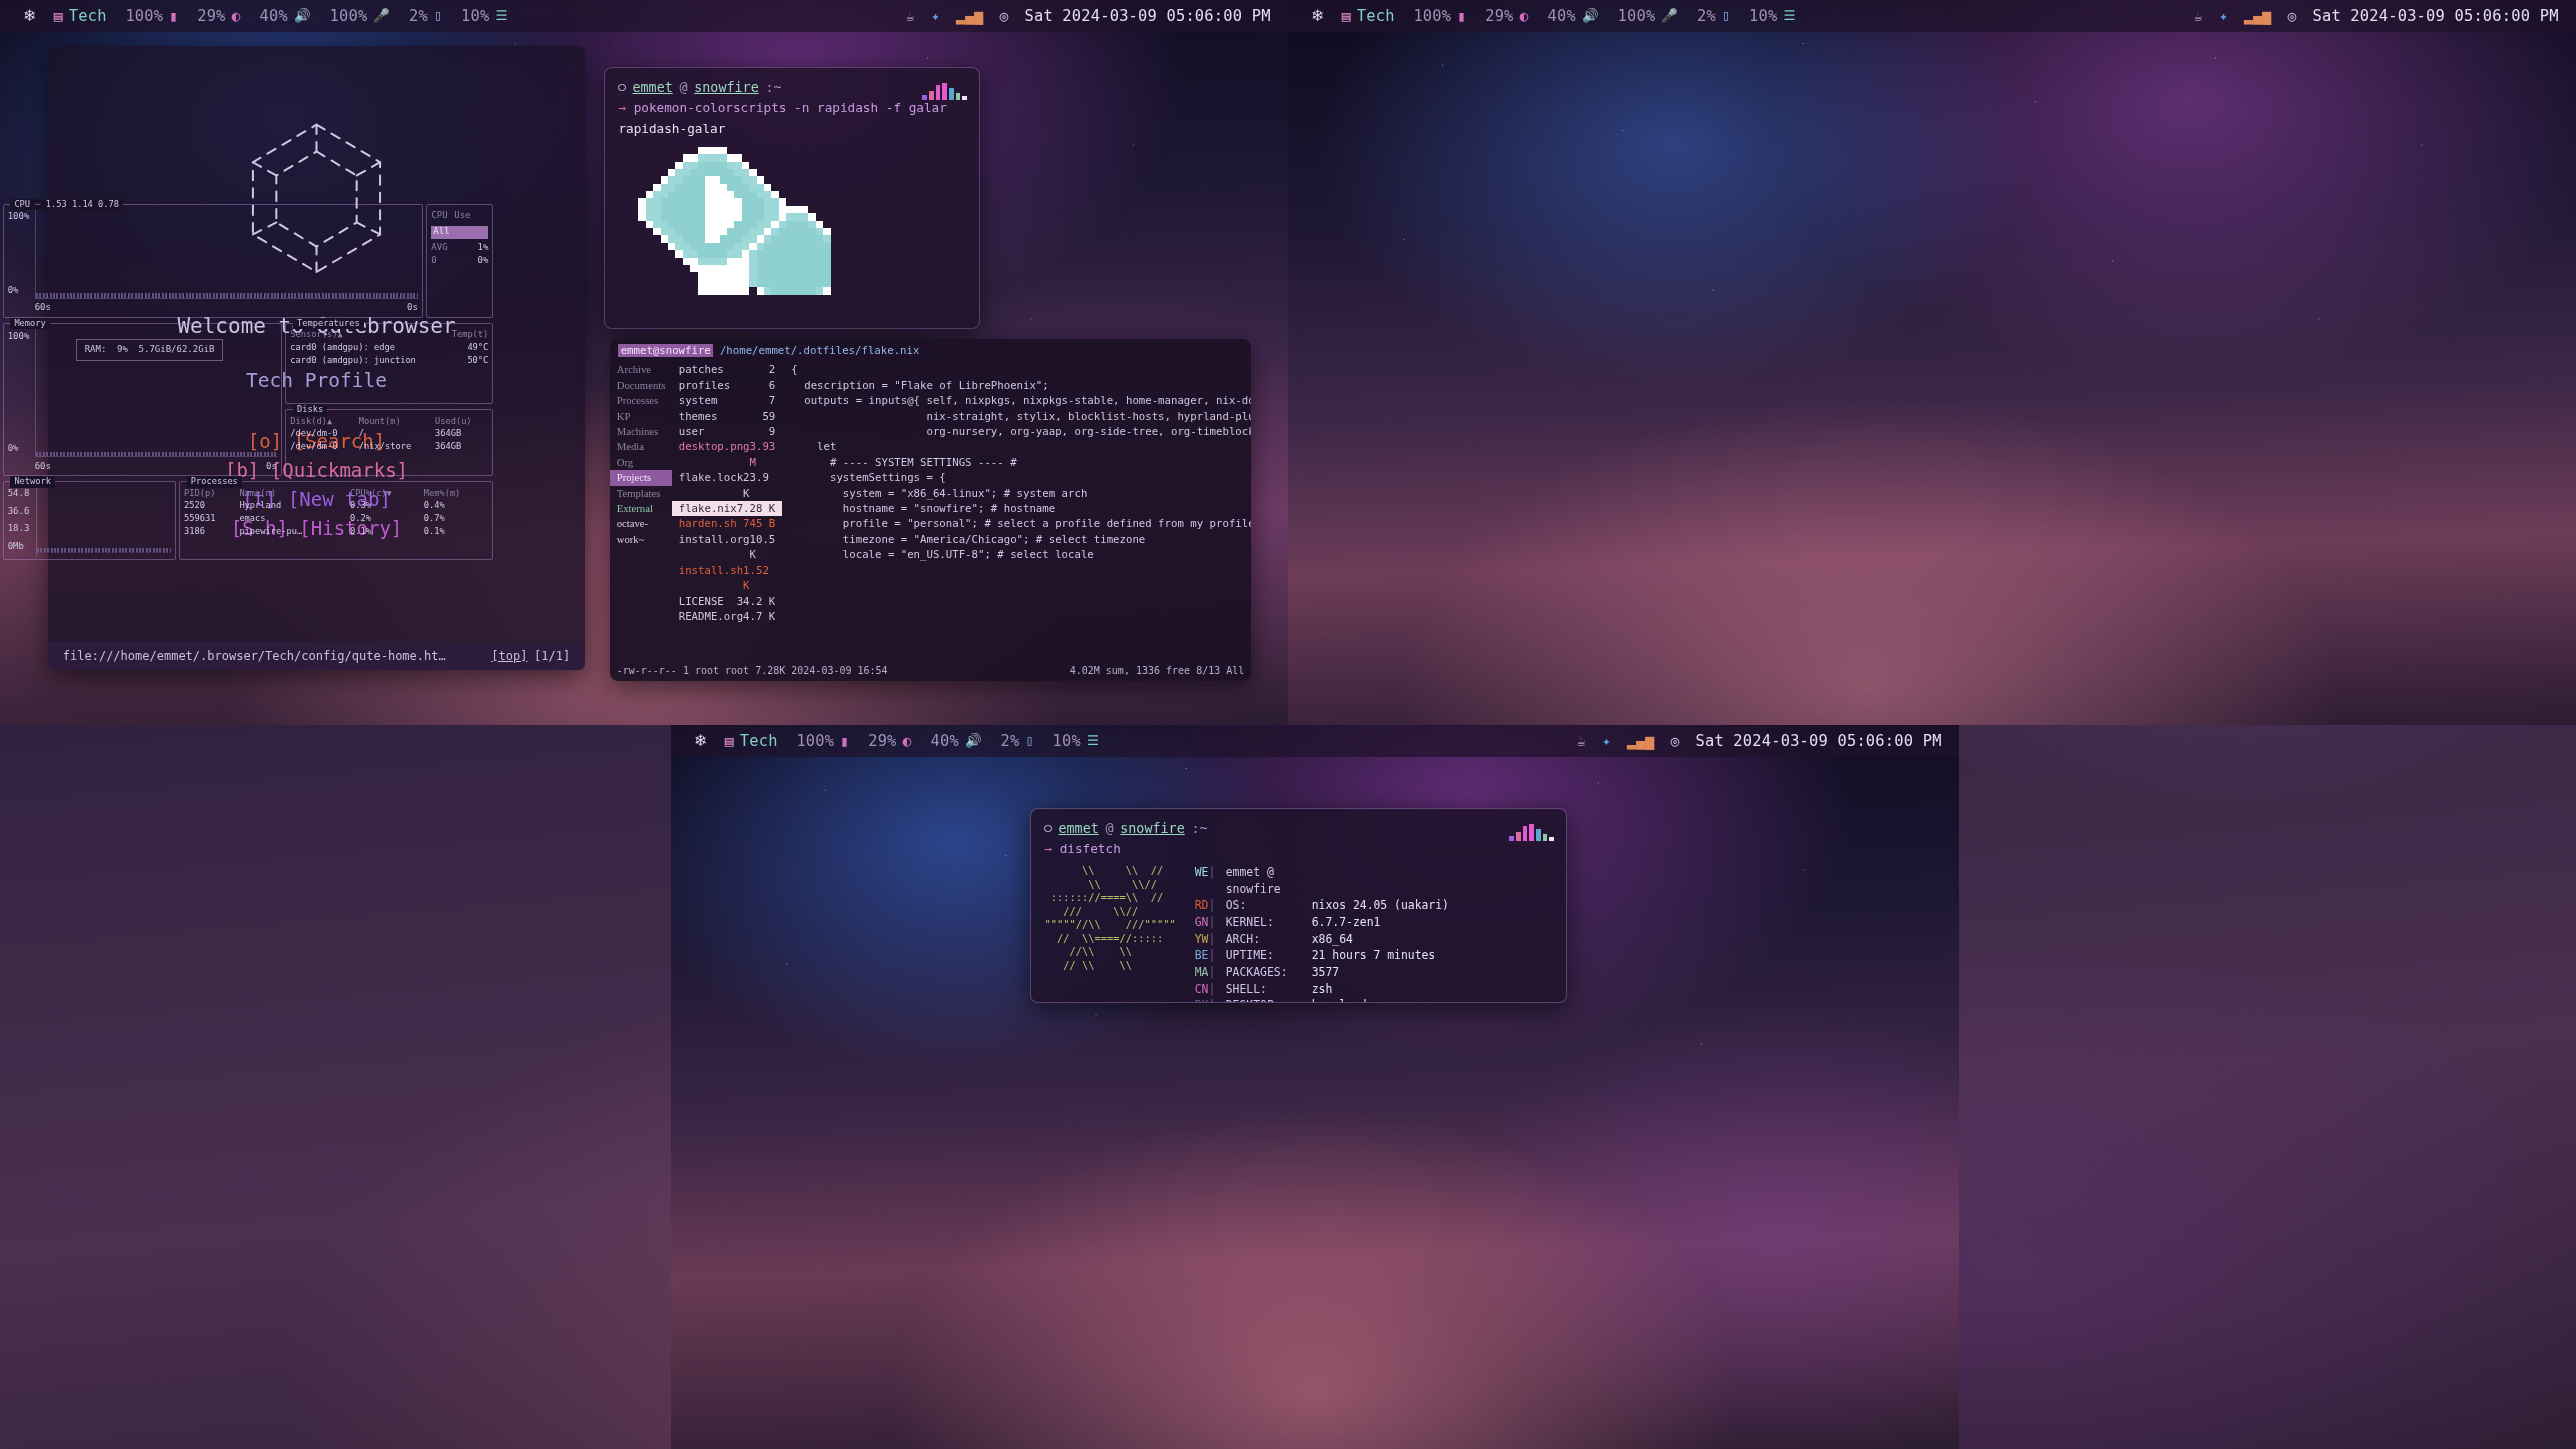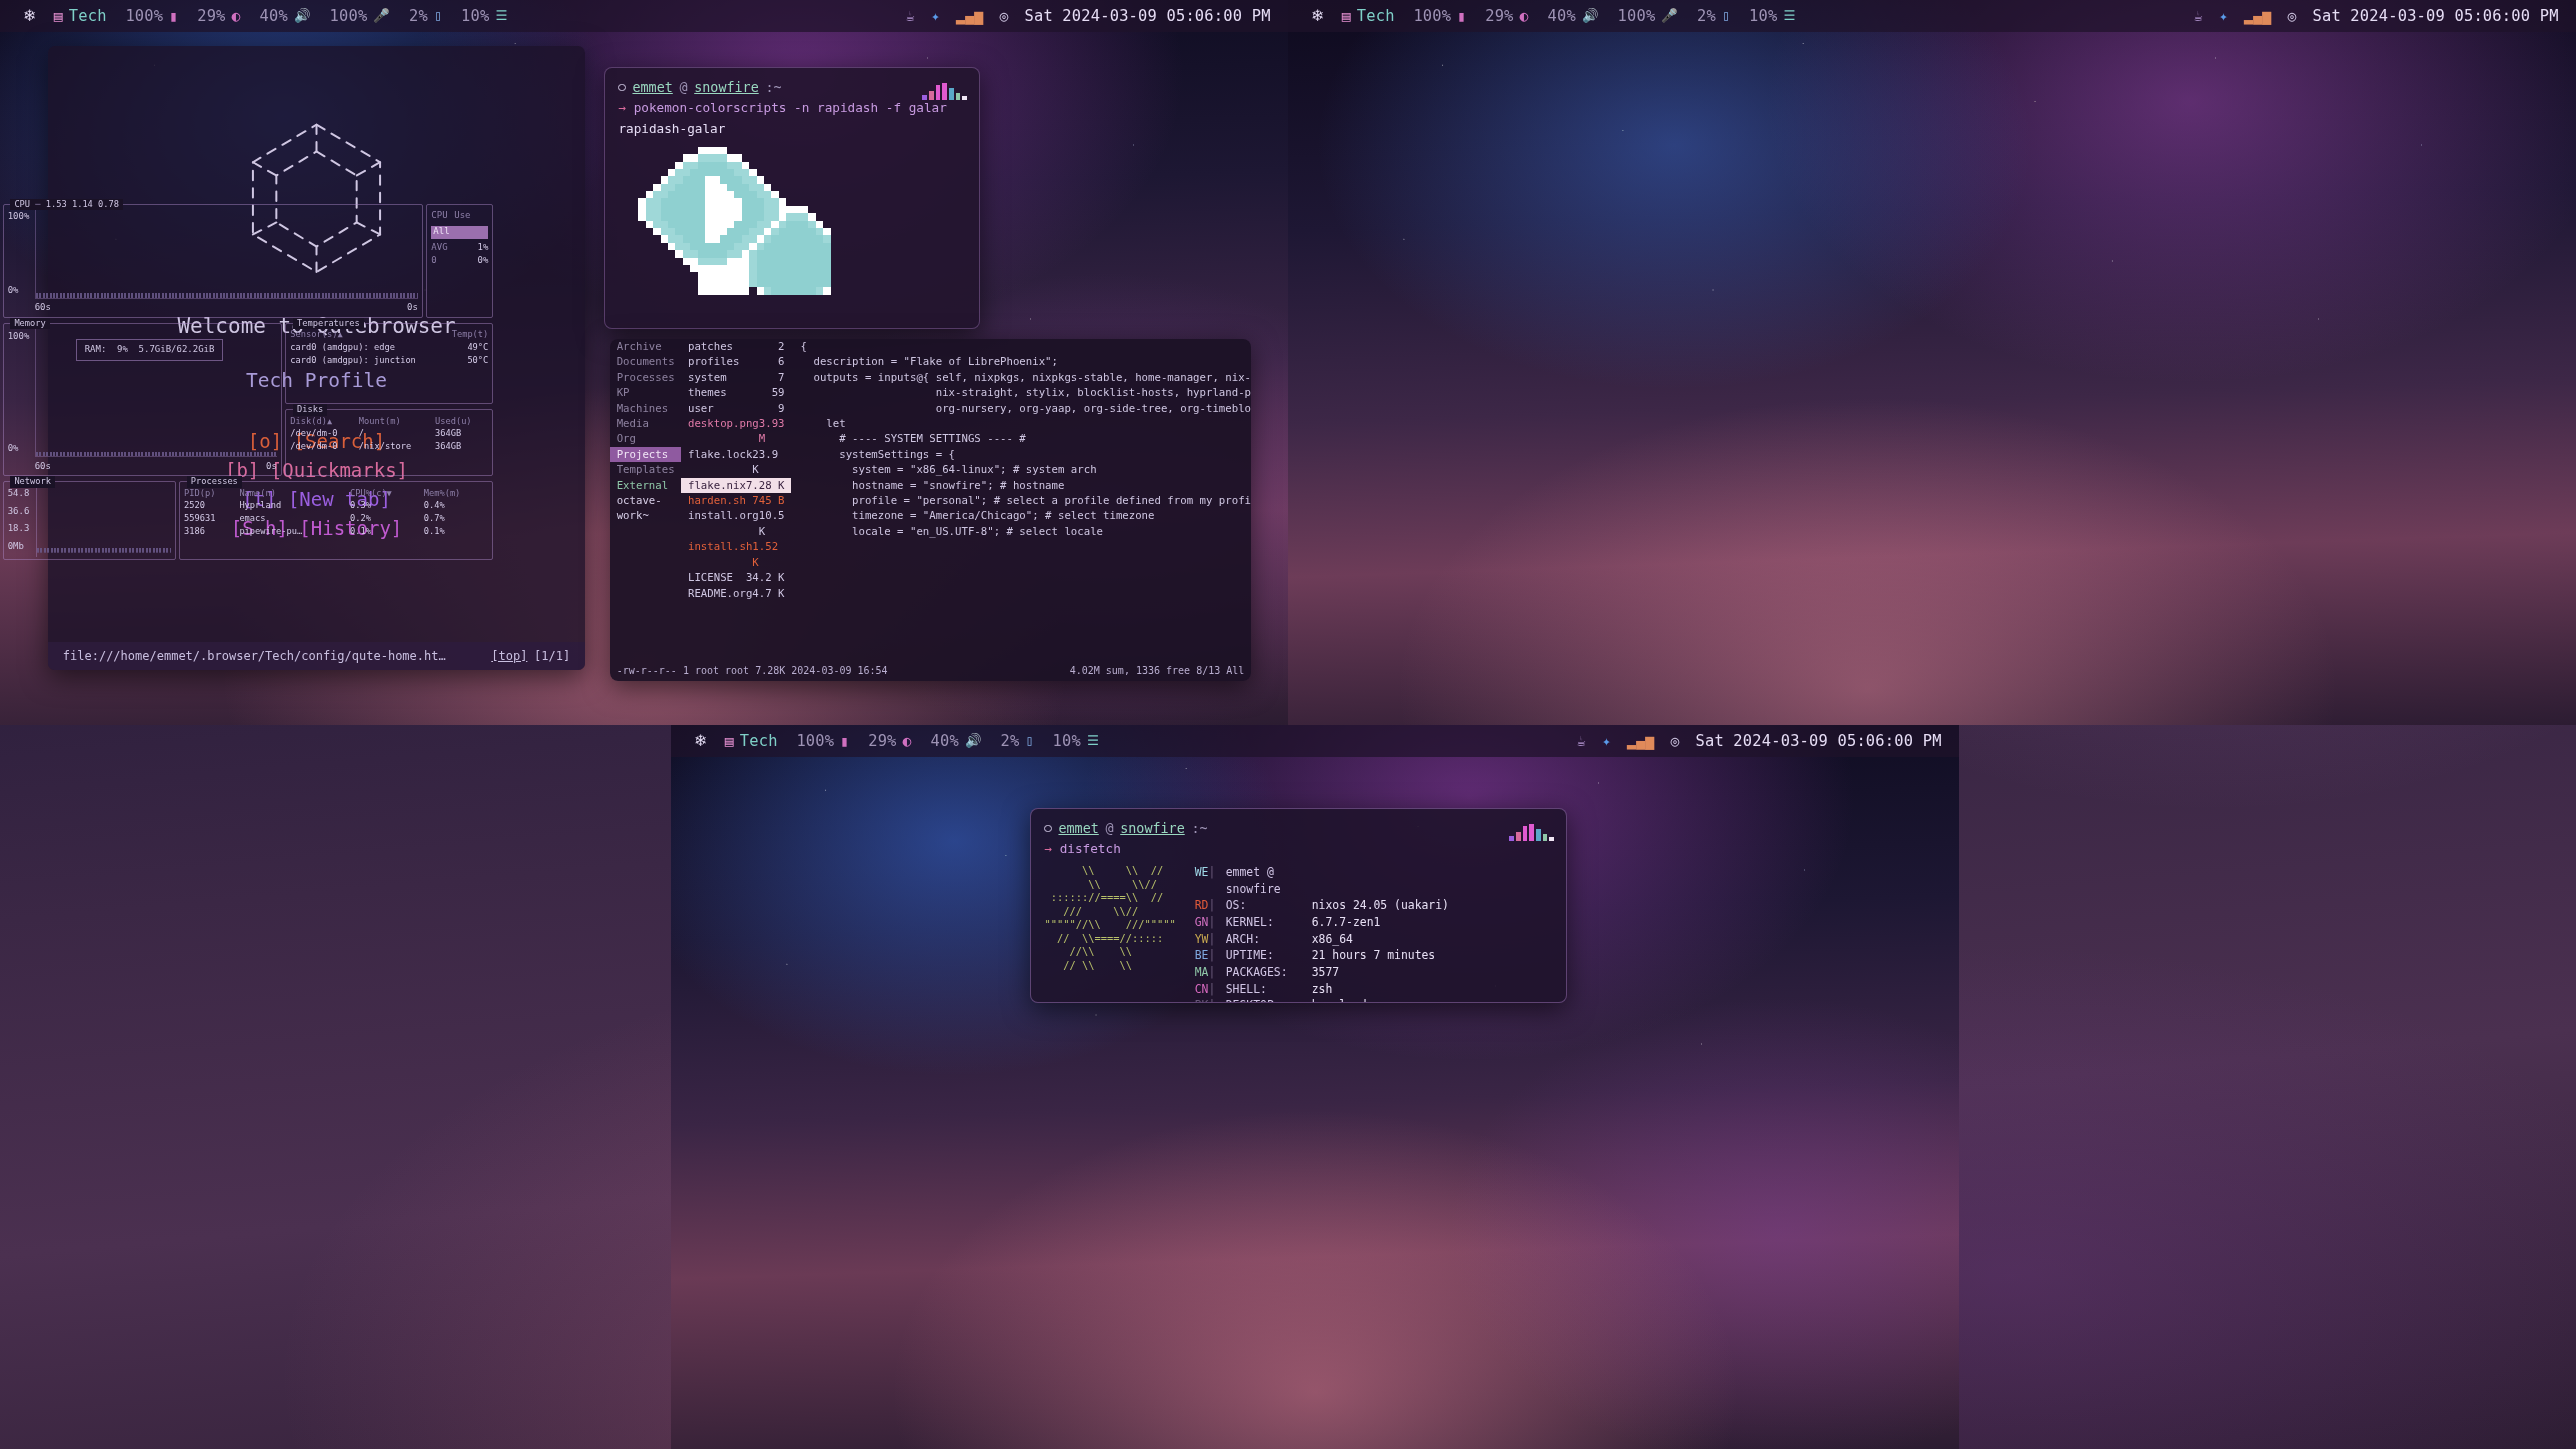--- a/index.html
+++ b/index.html
@@ -91,21 +91,21 @@
   .bars-ico{position:absolute;right:12px;top:14.8px;display:flex;align-items:flex-end;gap:2px;height:17.4px}
   .bars-ico i{display:block;width:4.7px;background:#d87ad0}
   .sprite{margin-top:9.4px;display:grid;grid-template-columns:repeat(26,7.4px);grid-auto-rows:7.4px;margin-left:20px}
 
   
   #ranger{ left:610px; top:339px; width:641px; height:342px;
     background:rgba(26,16,36,.92); font-size:10.7px; line-height:1.44;
     color:#cfc6e2; padding:0; }
   #ranger .hdr{ padding:4px 8px; font-size:10.7px;}
   #ranger .cols{ display:flex; }
-  #ranger .col1{ width:127px; color:#8d819f; }
+  #ranger .col1{ width:127px; color:#8d819f;font-family:Liberation Serif, serif; }
   #ranger .col2{ width:235px; }
   #ranger .col3{ flex:1; color:#cfc6e2; padding-left:9.4px;}
   #ranger .row{ display:flex; justify-content:space-between; padding:0 6.7px;}
   #ranger .sel{ background:#f2dfe8; color:#3a2340; }
   #ranger .sel-l{ background:#8f5aa0; color:#f2e6f7; }
   #ranger .footer{ position:absolute;left:0;right:0;bottom:0;height:17.4px;
     font-size:10px;color:#b9aed0;display:flex;padding:0 6.7px;}
 
   
   #fetch{ left:1030px; top:808px; width:537px; height:195px;
@@ -771,20 +771,24 @@
         <i style="display: block; width: 7.4px; height: 7.4px; background: rgb(143, 208, 208);"></i>
         <i style="display: block; width: 7.4px; height: 7.4px; background: rgb(143, 208, 208);"></i>
         <i style="display: block; width: 7.4px; height: 7.4px; background: rgb(143, 208, 208);"></i>
         <i style="display: block; width: 7.4px; height: 7.4px; background: rgb(143, 208, 208);"></i>
         <i style="display: block; width: 7.4px; height: 7.4px; background: rgb(159, 216, 216);"></i>
         <i style="display: block; width: 7.4px; height: 7.4px; background: rgb(255, 255, 255);"></i>
       </div>
   </div>
 
   <div class="win term" id="ranger">
+    <div class="hdr">
+      <span style="background:#8f5aa0;color:#f4e8fa;padding:0 2.7px">emmet@snowfire</span>
+      <span style="color:#8fb8e8">/home/emmet/.dotfiles/flake.nix</span>
+    </div>
     <div class="cols">
       <div class="col1" id="r-col1">
           <div class="row">
             <span>Archive</span>
           </div>
           <div class="row">
             <span>Documents</span>
           </div>
           <div class="row">
             <span>Processes</span>

